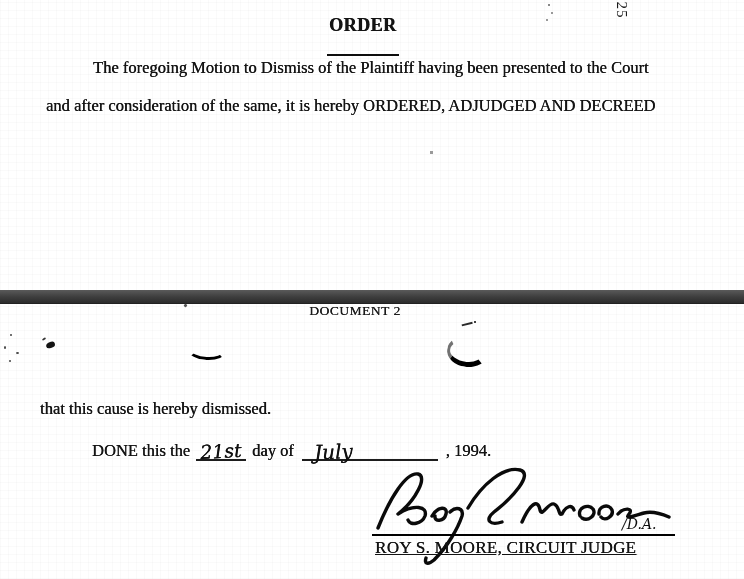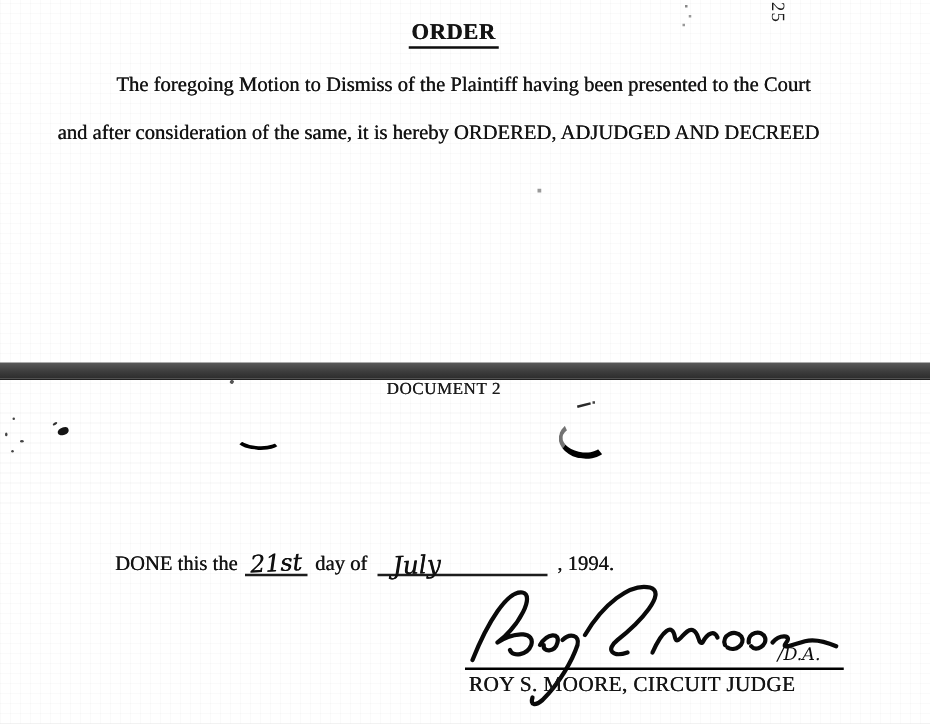--- a/index.html
+++ b/index.html
@@ -6,21 +6,21 @@
   .paper{
     position:relative;width:744px;height:579px;background:#ffffff;overflow:hidden;
     font-family:"Liberation Serif","DejaVu Serif",serif;color:#141414;
     background-image:
       repeating-linear-gradient(90deg, rgba(0,0,0,0.018) 0 1px, transparent 1px 8px),
       repeating-linear-gradient(0deg, rgba(0,0,0,0.018) 0 1px, transparent 1px 8px);
   }
   .txt{position:absolute;white-space:nowrap;text-shadow:0.3px 0 0 currentColor;}
   .title{
     position:absolute;top:15px;left:327px;font-size:18px;font-weight:bold;
-    letter-spacing:0.5px;border-bottom:2.5px solid #0d0d0d;padding:0 2px 1px 2px;
+    letter-spacing:0.5px;border-bottom:2.5px solid #0d0d0d;padding:0 2px 18px 2px;
     text-shadow:0.4px 0 0 currentColor;
   }
   .pagenum{
     position:absolute;top:8px;left:606px;width:30px;font-size:15px;letter-spacing:1px;
     transform:rotate(90deg);transform-origin:center;color:#1a1a1a;
   }
   .line1{top:58px;left:93px;font-size:16.5px;}
   .line2{top:96px;left:46px;font-size:16.5px;}
   .bar{
     position:absolute;top:290px;left:0;width:744px;height:13px;
@@ -51,21 +51,21 @@
   .hand.month-v{font-size:20px;padding-left:12px;transform:rotate(-2deg);}
   .suffix{margin-left:2px;}
   .sig-svg{position:absolute;top:466px;left:372px;}
   .sig-line{position:absolute;top:534px;left:372px;width:303px;border-top:2px solid #000;}
   .sig-annot{
     position:absolute;top:516px;left:622px;font-size:14px;font-style:italic;
     font-family:"DejaVu Serif",serif;color:#0c0c0c;
   }
   .sig-printed{
     position:absolute;top:538px;left:375px;font-size:17px;letter-spacing:0.3px;
-    white-space:nowrap;text-shadow:0.3px 0 0 currentColor;
+    white-space:nowrap;text-shadow:0.3px 0 0 currentColor;text-decoration:underline;
   }
   
   .artifact{position:absolute;}
   .dot{background:#444;border-radius:50%;}
   .speck-a{top:4px;left:548px;width:2px;height:2px;background:#888;}
   .speck-b{top:12px;left:551px;width:2px;height:2px;background:#999;}
   .speck-c{top:19px;left:546px;width:2px;height:2px;background:#999;}
   .speck-mid{top:151px;left:430px;width:3px;height:3px;background:#9a9a9a;}
   .speck-doc{top:304px;left:184px;width:3px;height:3px;background:#555;transform:rotate(40deg);border-radius:1px;}
   .blob{top:342px;left:46px;width:9px;height:6px;background:#141414;border-radius:60% 40% 50% 50%;transform:rotate(-15deg);}
@@ -115,20 +115,21 @@
   <div class="artifact blob-tail"></div>
   <div class="artifact dot dust1"></div>
   <div class="artifact dot dust2"></div>
   <div class="artifact dot dust3"></div>
   <div class="artifact dot dust4"></div>
   <div class="artifact crescent-small"></div>
   <div class="artifact crescent-big"></div>
   <div class="artifact tick"></div>
   <div class="artifact tick-dot"></div>
 
+  <div class="txt dismissal">that this cause is hereby dismissed.</div>
 
   <div class="doneline">
     <span class="w">DONE this the</span>
     <span class="blank day"><span class="hand day-v">21st</span></span>
     <span class="w">day of</span>
     <span class="blank month"><span class="hand month-v">July</span></span>
     <span class="suffix">, 1994.</span>
   </div>
 
   <svg class="sig-svg" role="img" viewBox="0 0 310 100" width="310" height="100" aria-label="Roy S Moore">

